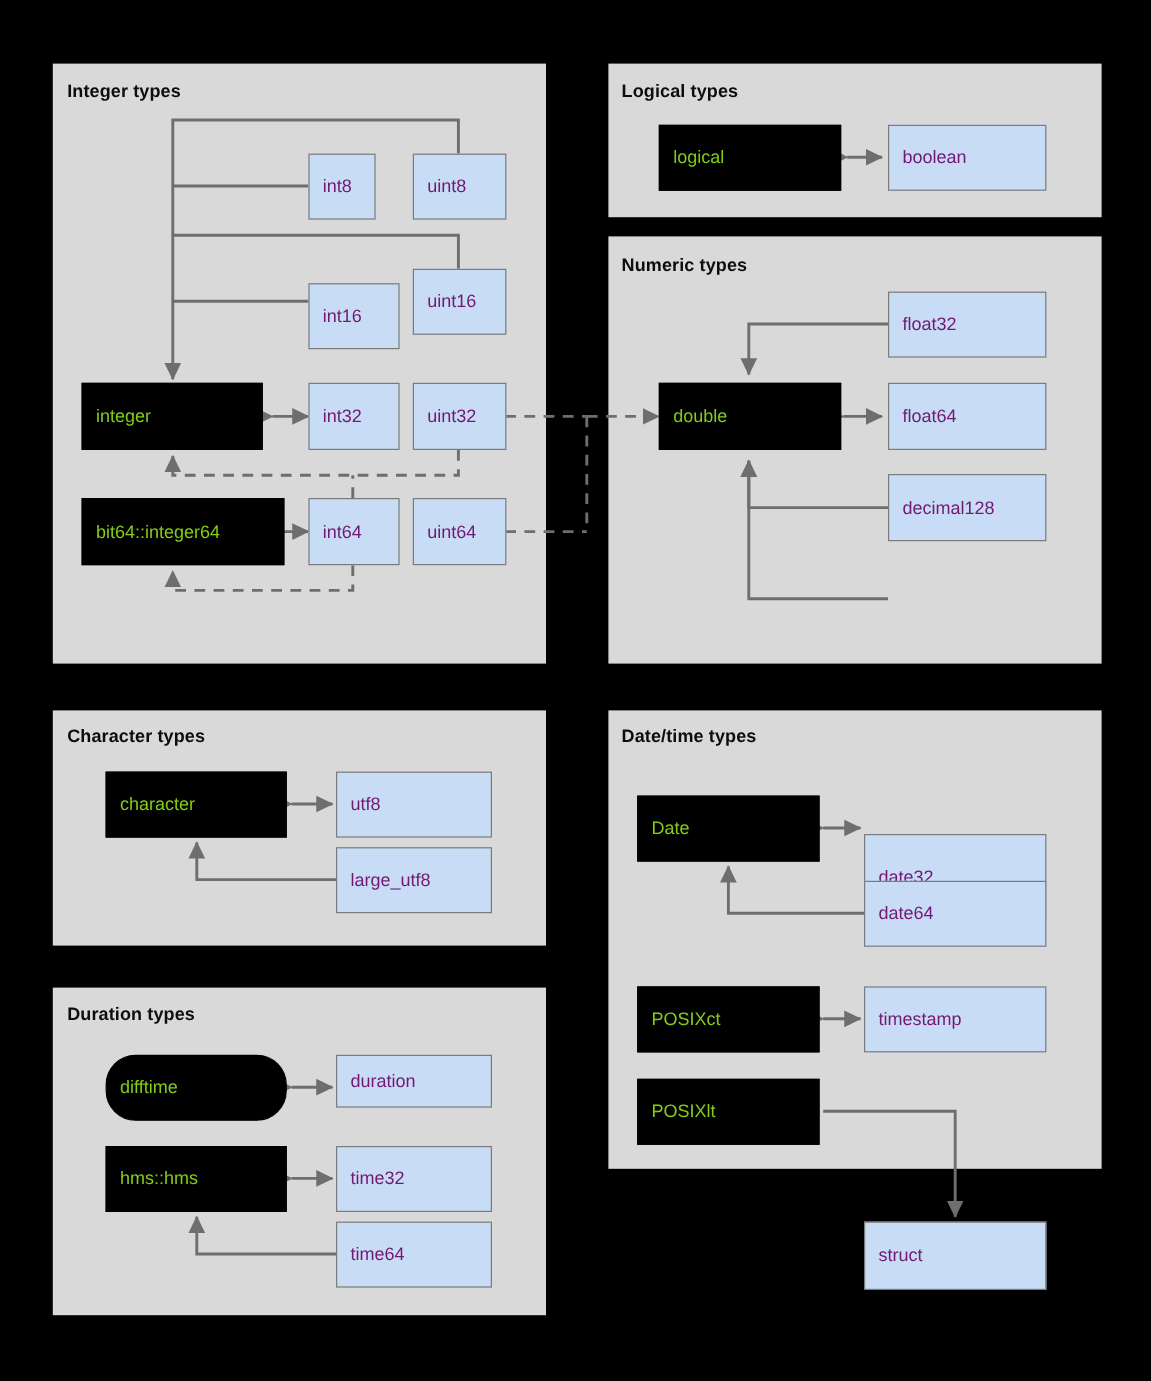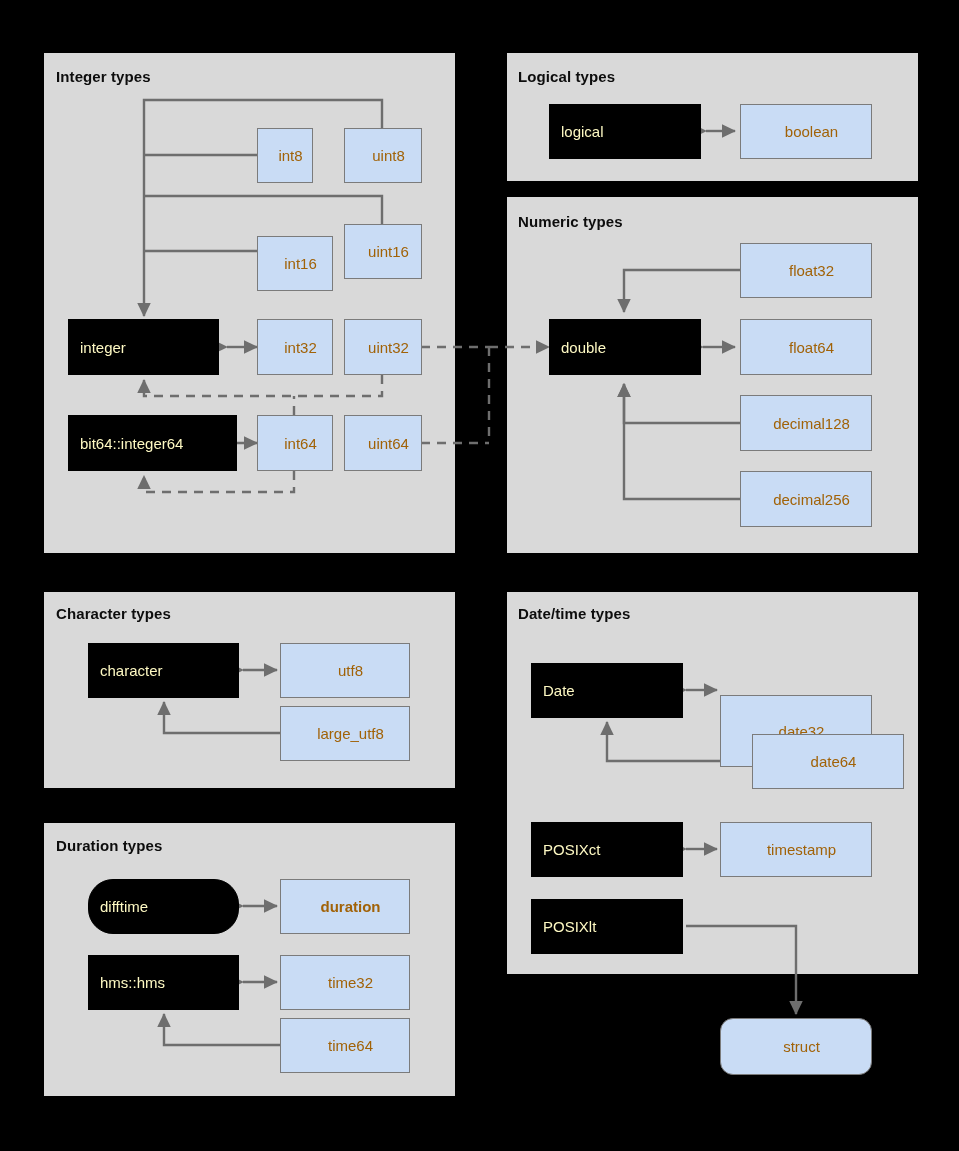--- a/index.html
+++ b/index.html
@@ -7,22 +7,22 @@
        font-family:"Liberation Sans","DejaVu Sans",sans-serif;}
   #stage{position:absolute;left:0;top:0;width:959px;height:1151px;}
 
   .panel{position:absolute;background:#d9d9d9;box-sizing:border-box;}
   .panel-title{position:absolute;font-size:15px;font-weight:bold;color:#0d0d0d;
                letter-spacing:.1px;white-space:nowrap;}
 
   .node{position:absolute;box-sizing:border-box;display:flex;align-items:center;
         font-size:15px;white-space:nowrap;}
   .node .lbl{padding-left:11px;}
-  .node.black{background:#000;color:#fef9c3;border:1px solid #000;}
-  .node.blue{background:#c9dcf5;color:#a16207;border:1px solid #7b7b7b;justify-content:center;}
+  .node.black{background:#000;color:#84cc16;border:1px solid #000;}
+  .node.blue{background:#c9dcf5;color:#701a75;border:1px solid #7b7b7b;}
 
   svg.wires{position:absolute;left:0;top:0;width:959px;height:1151px;
             pointer-events:none;overflow:visible;}
   .ln{stroke:#6e6e6e;stroke-width:2.4;fill:none;}
   .ln.dash{stroke-dasharray:9 7;}
 </style>
 </head>
 <body>
 
 <div id="stage">
@@ -139,66 +139,63 @@
     </div>
   <div class="node black" style="left:549px;top:319px;width:152px;height:56px;">
     <span class="lbl">double</span>
     </div>
   <div class="node blue" style="left:740px;top:319px;width:132px;height:56px;">
     <span class="lbl">float64</span>
     </div>
   <div class="node blue" style="left:740px;top:395px;width:132px;height:56px;">
     <span class="lbl">decimal128</span>
     </div>
-  <div class="node blue" style="left:740px;top:471px;width:132px;height:56px;">
-    <span class="lbl">decimal256</span>
-    </div>
 
   <div class="node black" style="left:88px;top:643px;width:151px;height:55px;">
     <span class="lbl">character</span>
     </div>
   <div class="node blue" style="left:280px;top:643px;width:130px;height:55px;">
     <span class="lbl">utf8</span>
     </div>
   <div class="node blue" style="left:280px;top:706px;width:130px;height:55px;">
     <span class="lbl">large_utf8</span>
     </div>
 
   <div class="node black" style="left:88px;top:879px;width:151px;height:55px;border-radius:25px;">
     <span class="lbl">difftime</span>
     </div>
-  <div class="node blue" style="left:280px;top:879px;width:130px;height:55px;font-weight:bold;">
+  <div class="node blue" style="left:280px;top:879px;width:130px;height:44px;">
     <span class="lbl">duration</span>
     </div>
   <div class="node black" style="left:88px;top:955px;width:151px;height:55px;">
     <span class="lbl">hms::hms</span>
     </div>
   <div class="node blue" style="left:280px;top:955px;width:130px;height:55px;">
     <span class="lbl">time32</span>
     </div>
   <div class="node blue" style="left:280px;top:1018px;width:130px;height:55px;">
     <span class="lbl">time64</span>
     </div>
 
   <div class="node black" style="left:531px;top:663px;width:152px;height:55px;">
     <span class="lbl">Date</span>
     </div>
   <div class="node blue" style="left:720px;top:663px;width:152px;height:72px;margin-top:32px;">
     <span class="lbl">date32</span>
     </div>
-  <div class="node blue" style="left:720px;top:734px;width:152px;height:55px;margin-left:32px;">
+  <div class="node blue" style="left:720px;top:734px;width:152px;height:55px;">
     <span class="lbl">date64</span>
     </div>
   <div class="node black" style="left:531px;top:822px;width:152px;height:55px;">
     <span class="lbl">POSIXct</span>
     </div>
   <div class="node blue" style="left:720px;top:822px;width:152px;height:55px;">
     <span class="lbl">timestamp</span>
     </div>
   <div class="node black" style="left:531px;top:899px;width:152px;height:55px;">
     <span class="lbl">POSIXlt</span>
     </div>
 
-  <div class="node blue" style="left:720px;top:1018px;width:152px;height:57px;border-radius:13px;">
+  <div class="node blue" style="left:720px;top:1018px;width:152px;height:57px;">
     <span class="lbl">struct</span>
     </div>
 
 </div>
 
 </body></html>

